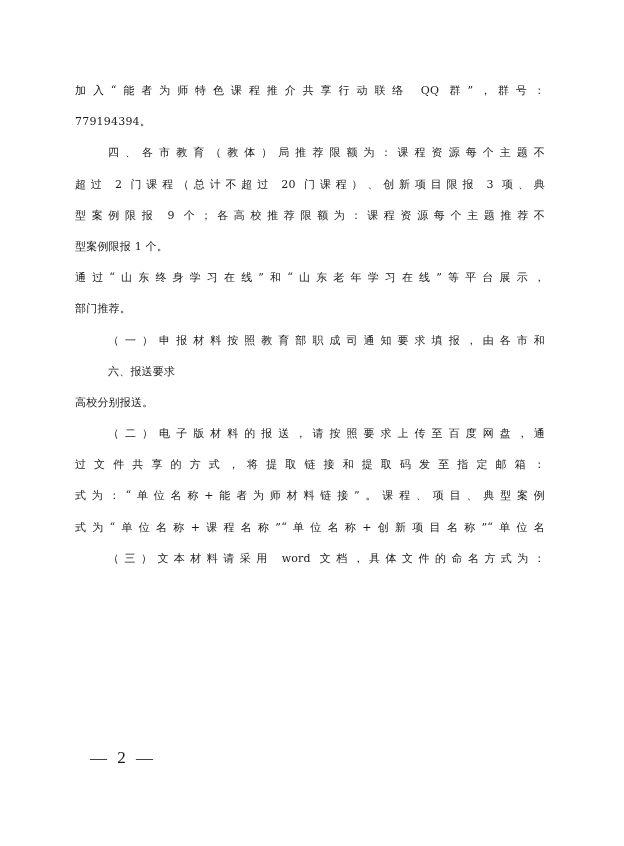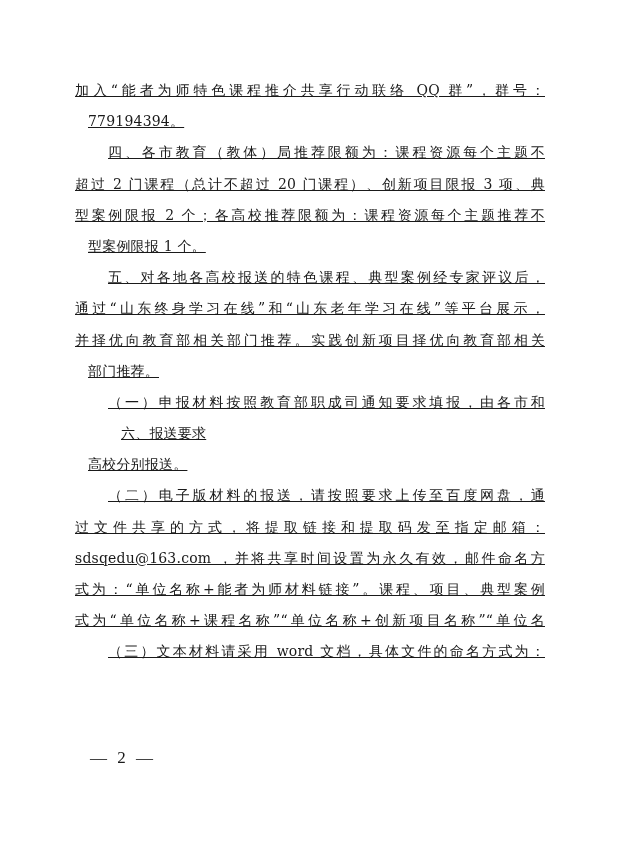--- a/index.html
+++ b/index.html
@@ -1,45 +1,42 @@
 <!DOCTYPE html>
 <html><head>
 <meta charset="utf-8">
 <style>
   html, body { margin:0; padding:0; background:#ffffff; }
   body { width:624px; height:846px; position:relative; overflow:hidden;
          font-family:"DejaVu Serif","Liberation Serif",serif; color:#1a1a1a; }
   .page { position:absolute; left:0; top:0; width:624px; height:846px; background:#fff; }
   .body-text { position:absolute; left:75px; top:75px; width:470px; }
-  .line { height:31.2px; line-height:31.2px; font-size:14px; white-space:nowrap;
-          letter-spacing:0.2px; text-align:justify; text-align-last:justify;text-decoration:underline; }
-  .line.last { text-align-last:left;margin-left:13px; }
+  .line { height:31.2px; line-height:31.2px; font-size:11px; white-space:nowrap;
+          letter-spacing:0.2px; text-align:justify; text-align-last:justify; }
+  .line.last { text-align-last:left; }
   .line.indent { padding-left:33px; }
   .page-number { position:absolute; left:90px; top:748px; font-size:17px;
                  font-family:"Liberation Serif",serif; letter-spacing:3px; }
 </style>
 </head>
 <body>
 
 <div class="page">
   <div class="body-text">
     <div class="line">加入“能者为师特色课程推介共享行动联络 QQ 群”，群号：</div>
     <div class="line last">779194394。</div>
     <div class="line indent">四、各市教育（教体）局推荐限额为：课程资源每个主题不</div>
     <div class="line">超过 2 门课程（总计不超过 20 门课程）、创新项目限报 3 项、典</div>
-    <div class="line">型案例限报 2 个；各高校推荐限额为：课程资源每个主题推荐不</div>
+    <div class="line">型案例限报 9 个；各高校推荐限额为：课程资源每个主题推荐不</div>
     <div class="line last">型案例限报 1 个。</div>
-    <div class="line indent">五、对各地各高校报送的特色课程、典型案例经专家评议后，</div>
     <div class="line">通过“山东终身学习在线”和“山东老年学习在线”等平台展示，</div>
-    <div class="line">并择优向教育部相关部门推荐。实践创新项目择优向教育部相关</div>
     <div class="line last">部门推荐。</div>
     <div class="line indent">（一）申报材料按照教育部职成司通知要求填报，由各市和</div>
     <div class="line indent last">六、报送要求</div>
     <div class="line last">高校分别报送。</div>
     <div class="line indent">（二）电子版材料的报送，请按照要求上传至百度网盘，通</div>
     <div class="line">过文件共享的方式，将提取链接和提取码发至指定邮箱：</div>
-    <div class="line">sdsqedu@163.com ，并将共享时间设置为永久有效，邮件命名方</div>
     <div class="line">式为：“单位名称+能者为师材料链接”。课程、项目、典型案例</div>
     <div class="line">式为“单位名称+课程名称”“单位名称+创新项目名称”“单位名</div>
     <div class="line indent">（三）文本材料请采用 word 文档，具体文件的命名方式为：</div>
   </div>
   <div class="page-number">— 2 —</div>
 </div>
 
 </body></html>

